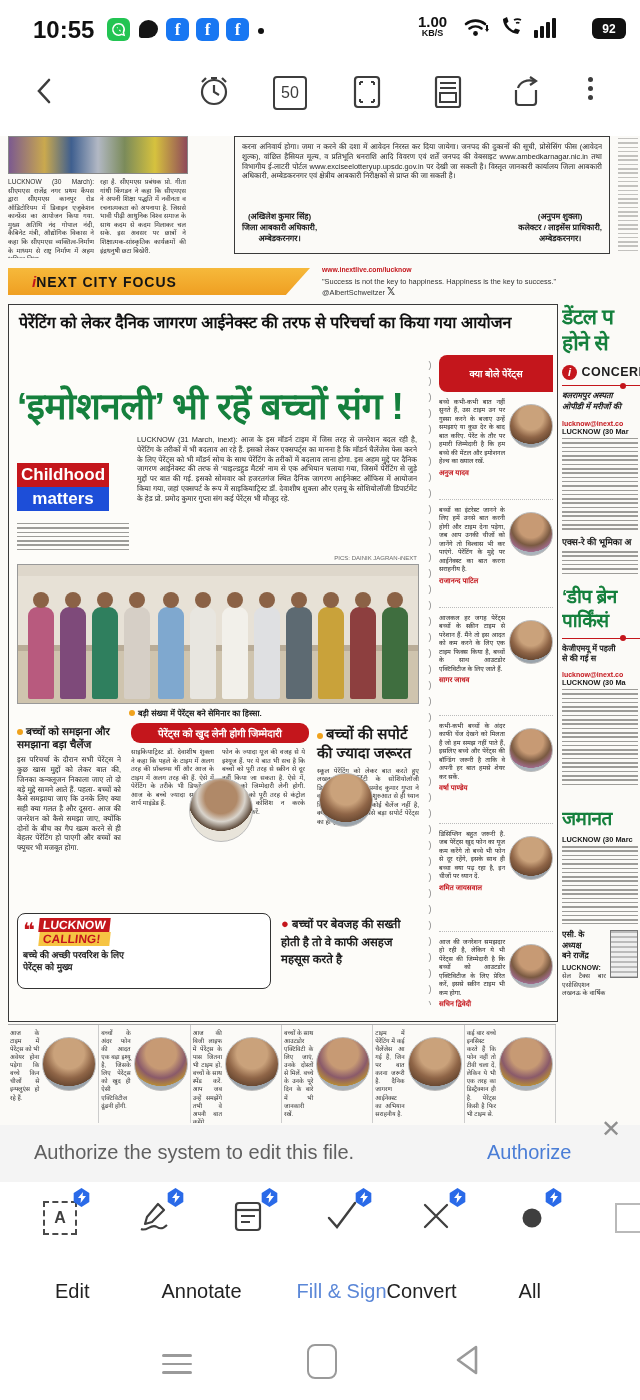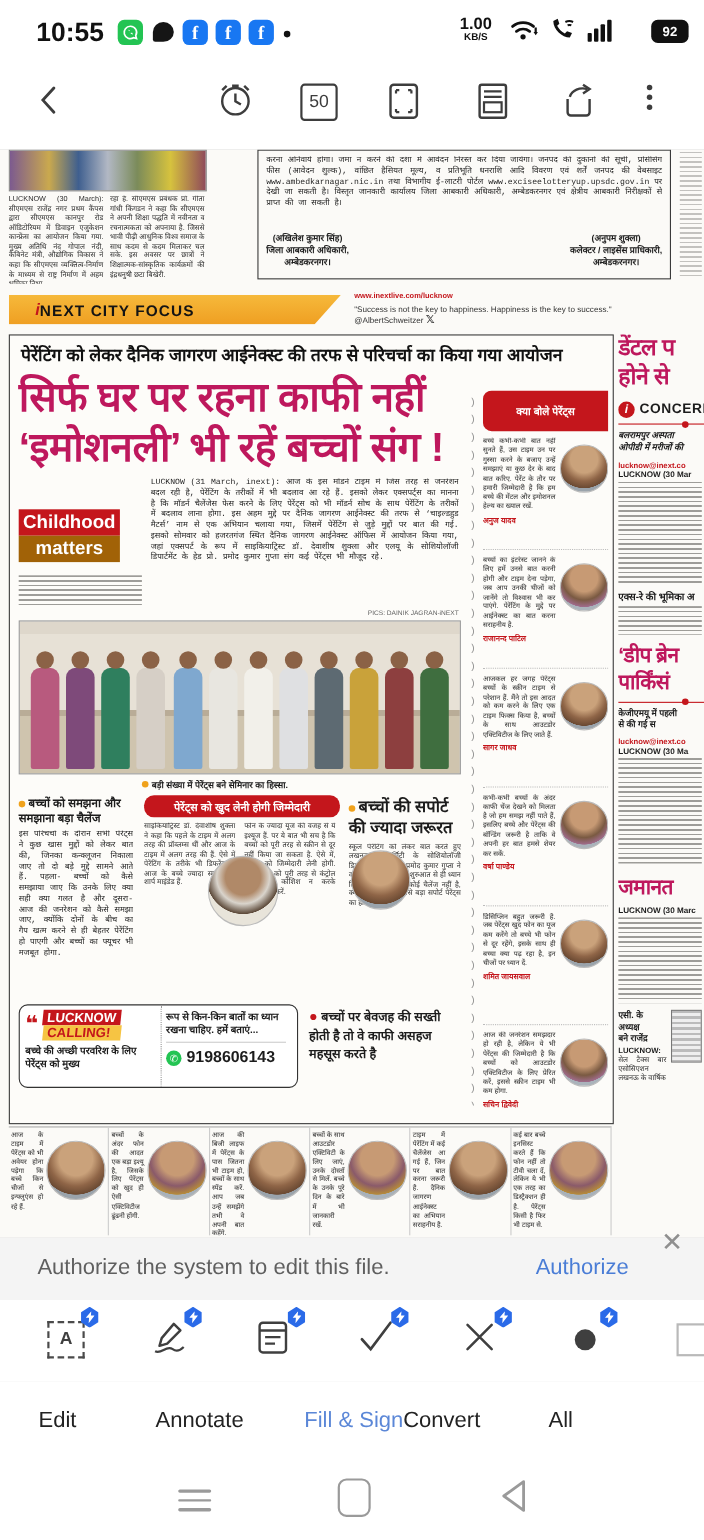--- a/index.html
+++ b/index.html
@@ -24,27 +24,27 @@
   .tb-ic{position:absolute;top:16px;color:#3d3d3d;}
   .page-badge{border:2px solid #3d3d3d;border-radius:4px;width:30px;height:30px;display:flex;
               align-items:center;justify-content:center;font-size:16px;font-weight:500;color:#3d3d3d;}
   .menu-dots i{display:block;width:5px;height:5px;border-radius:50%;background:#3d3d3d;margin:4px auto;}
   
   #docwrap{position:absolute;top:136px;left:0;width:640px;height:989px;background:#cfcecb;overflow:hidden;}
   #page{position:absolute;inset:0;background:#fbfaf7;color:#1c1c1c;}
   .fz{display:block;background:repeating-linear-gradient(180deg,#7e7d79 0 1.5px,transparent 1.5px 4.3px);opacity:.75;}
   .fzl{opacity:.45;}
   .h-tiny{font-size:6.6px;line-height:1.3;text-align:justify;color:#2a2a2a;}
-  .h-small{font-size:7.4px;line-height:1.32;text-align:justify;color:#242424;font-family:Liberation Mono, monospace;}
+  .h-small{font-size:7.4px;line-height:1.32;text-align:justify;color:#242424;}
   .red{color:#c4161c;}
   .justbox{border:1.5px solid #3a3a3a;}
   .obullet{display:inline-block;width:6px;height:6px;border-radius:50%;background:#f0a21c;margin-right:3px;}
   .portrait{border-radius:50%;background:radial-gradient(circle at 50% 30%,#caa27b 0 34%,#8f6547 55%,#6b4a33 72%,#9aa3ab 73%);
             border:1px solid #bbb;}
-  .headline{font-weight:900;color:#be185d;letter-spacing:-.5px;}
+  .headline{font-weight:900;color:#15803d;letter-spacing:-.5px;}
   .tearcol{font-size:9px;line-height:16px;color:#8a8a8a;white-space:pre-line;text-align:center;}
   
   #gphoto{background:linear-gradient(180deg,#ded7cb 0 8%,#e7e1d6 8% 58%,#b9ac97 58% 62%,#cfc4ae 62% 100%);overflow:hidden;border:1px solid #999;}
   #gphoto .p{position:absolute;bottom:4px;width:26px;height:92px;border-radius:9px 9px 2px 2px;}
   #gphoto .p::before{content:"";position:absolute;top:-15px;left:5px;width:16px;height:16px;border-radius:50%;background:#8b6246;}
   #gphoto .p:nth-of-type(1){left:10px;background:#b85a7e;}
   #gphoto .p:nth-of-type(2){left:42px;background:#7e4a7a;}
   #gphoto .p:nth-of-type(3){left:74px;background:#2f7f5e;}
   #gphoto .p:nth-of-type(4){left:106px;background:#d6cfc6;}
   #gphoto .p:nth-of-type(5){left:140px;background:#7fa8cf;}
@@ -202,27 +202,27 @@
   </div>
   <div class="abs red" style="left:322px;top:130px;font-size:6.8px;font-weight:700">www.inextlive.com/lucknow</div>
   <div class="abs" style="left:322px;top:141px;width:276px;font-size:7.4px;color:#333">
     <span>"Success is not the key to happiness. Happiness is the key to success." @AlbertSchweitzer</span>
     <span style="font-weight:900;font-size:10px">𝕏</span>
   </div>
 
   <div class="abs justbox" style="left:8px;top:168px;width:548px;height:716px;background:#fdfcf9">
     <div class="abs" style="left:10px;top:6px;width:528px;font-size:16px;font-weight:700;color:#111">पेरेंटिंग को लेकर दैनिक जागरण आईनेक्स्ट की तरफ से परिचर्चा का किया गया आयोजन</div>
     <div class="abs headline" style="left:8px;top:34px;width:408px;font-size:37px;line-height:45px">
-      <span>सिर्फ घर पर रहना काफी नहीं</span><br>
+      <br>
       <span>‘इमोशनली’ भी रहें बच्चों संग !</span>
     </div>
 
     <div class="abs" style="left:8px;top:158px;width:92px">
       <div style="background:#c4161c;color:#fff;font-weight:900;font-size:17px;text-align:center;padding:2px 0">Childhood</div>
-      <div style="background:#a16207;color:#fff;font-weight:900;font-size:17px;text-align:center;padding:2px 4px">matters</div>
+      <div style="background:#1d4ed8;color:#fff;font-weight:900;font-size:17px;text-align:center;padding:2px 4px">matters</div>
     </div>
     <div class="abs h-small" style="left:128px;top:130px;width:280px;height:118px;overflow:hidden">LUCKNOW (31 March, inext): आज के इस मॉडर्न टाइम में जिस तरह से जनरेशन बदल रही है, पेरेंटिंग के तरीकों में भी बदलाव आ रहे हैं. इसको लेकर एक्सपर्ट्स का मानना है कि मॉडर्न चैलेंजेस फेस करने के लिए पेरेंट्स को भी मॉडर्न सोच के साथ पेरेंटिंग के तरीकों में बदलाव लाना होगा. इस अहम मुद्दे पर दैनिक जागरण आईनेक्स्ट की तरफ से ‘चाइल्डहुड मैटर्स’ नाम से एक अभियान चलाया गया, जिसमें पेरेंटिंग से जुड़े मुद्दों पर बात की गई. इसको सोमवार को हजरतगंज स्थित दैनिक जागरण आईनेक्स्ट ऑफिस में आयोजन किया गया, जहां एक्सपर्ट के रूप में साइकियाट्रिस्ट डॉ. देवाशीष शुक्ला और एलयू के सोशियोलॉजी डिपार्टमेंट के हेड प्रो. प्रमोद कुमार गुप्ता संग कई पेरेंट्स भी मौजूद रहे.</div>
     <i class="fz abs" style="left:8px;top:218px;width:112px;height:28px"></i>
 
     <div class="abs" style="left:118px;top:250px;width:290px;font-size:6px;color:#666;text-align:right">PICS: DAINIK JAGRAN-iNEXT</div>
     <div id="gphoto" class="abs" style="left:8px;top:259px;width:400px;height:138px">
       <i class="p"></i>
           <i class="p"></i>
           <i class="p"></i>
           <i class="p"></i>
@@ -258,27 +258,20 @@
     </div>
 
     <div class="abs" style="left:8px;top:608px;width:252px;height:74px;border:1.6px solid #333;border-radius:8px;background:#fff;display:flex">
       <div style="width:128px;padding:4px 5px;box-sizing:border-box">
         <span class="red" style="font-size:20px;font-weight:900;vertical-align:top">❝</span>
         <span style="display:inline-block;vertical-align:top">
           <span style="display:block;background:#c4161c;color:#fff;font-weight:900;font-size:12px;padding:0 4px;transform:skewX(-6deg)">LUCKNOW</span>
           <span style="display:block;background:#f6c443;color:#c4161c;font-weight:900;font-size:12px;padding:0 4px;transform:skewX(-6deg)">CALLING!</span>
         </span>
         <div style="font-size:9px;font-weight:700;margin-top:4px;line-height:1.3">बच्चे की अच्छी परवरिश के लिए पेरेंट्स को मुख्य</div>
-      </div>
-      <div style="width:118px;padding:5px 4px;box-sizing:border-box;border-left:1px dotted #999">
-        <div style="font-size:9px;font-weight:700;line-height:1.3">रूप से किन-किन बातों का ध्यान रखना चाहिए. हमें बताएं...</div>
-        <div style="margin-top:5px;border-top:1px solid #ccc;padding-top:4px">
-          <span style="display:inline-block;width:14px;height:14px;border-radius:50%;background:#23c453;color:#fff;font-size:9px;text-align:center;line-height:14px">✆</span>
-          <b style="font-size:14.5px">9198606143</b>
-        </div>
       </div>
     </div>
     <div class="abs" style="left:272px;top:610px;width:138px;font-size:11.5px;font-weight:800;line-height:1.45">
       <span style="color:#c4161c;font-size:13px">●</span> <span>बच्चों पर बेवजह की सख्ती होती है तो वे काफी असहज महसूस करते है</span>
     </div>
 
     <div class="abs tearcol" style="left:414px;top:52px;width:14px;height:648px;overflow:hidden" id="tear1">)
 )
 )
 )
@@ -408,21 +401,21 @@
     </div>
     <div style="margin:5px 0;border-top:1px solid #c4161c;position:relative">
           <span style="position:absolute;right:14px;top:-3.5px;width:6px;height:6px;border-radius:50%;background:#c4161c"></span>
         </div>
     <div style="font-size:8px;font-weight:700;line-height:1.35">
       <span>केजीएमयू में पहली</span><br><span>से की गई स</span>
     </div>
     <div class="red" style="font-size:7px;font-weight:700;margin-top:6px">lucknow@inext.co</div>
     <div style="font-size:7.4px;font-weight:700">LUCKNOW (30 Ma</div>
     <i class="fz" style="width:76px;height:96px;margin-top:2px"></i>
-    <div class="headline" style="font-size:19px;margin-top:8px">जमानत</div>
+    <div class="headline" style="font-size:19px;margin-top:20px">जमानत</div>
     <div style="font-size:7.4px;font-weight:700;margin-top:4px">LUCKNOW (30 Marc</div>
     <i class="fz" style="width:76px;height:78px;margin-top:2px"></i>
     <div style="display:flex;gap:4px;margin-top:6px">
       <div style="width:44px">
         <div style="font-size:8px;font-weight:800;line-height:1.3"><span>एसी. के अध्यक्ष</span><br><span>बने राजेंद्र</span></div>
         <div style="font-size:7px;font-weight:800;margin-top:3px">LUCKNOW:</div>
         <div class="h-tiny" style="margin-top:1px">सेल टैक्स बार एसोसिएशन लखनऊ के वार्षिक</div>
       </div>
       <div style="width:26px;height:46px;border:1px solid #777;background:repeating-linear-gradient(180deg,#bbb 0 2px,#eee 2px 5px)"></div>
     </div>
@@ -496,21 +489,21 @@
           <path d="M5 0L0 6h3L2.6 11 8 4H4.6L5 0z" fill="#fff"></path>
         </svg>
       </span>
   </div>
   <div class="tool" style="left:608px">
     <span class="glyph" style="width:26px;height:26px;border:2px solid #b9b9b9;background:#fff"></span>
   </div>
 </div>
 
 <div id="tabsrow">
-  <span class="tab" style="margin-left:35px">Edit</span>
+  <span class="tab" style="margin-left:55px">Edit</span>
   <span class="tab" style="margin-left:72px">Annotate</span>
   <span class="tab active" style="margin-left:55px">Fill &amp; Sign</span>
   <span class="tab" style="">Convert</span>
   <span class="tab" style="margin-left:62px">All</span>
 </div>
 
 <div id="navbar">
   <span class="abs nav-lines" style="left:162px;top:22px">
       <i></i>
       <i></i>

